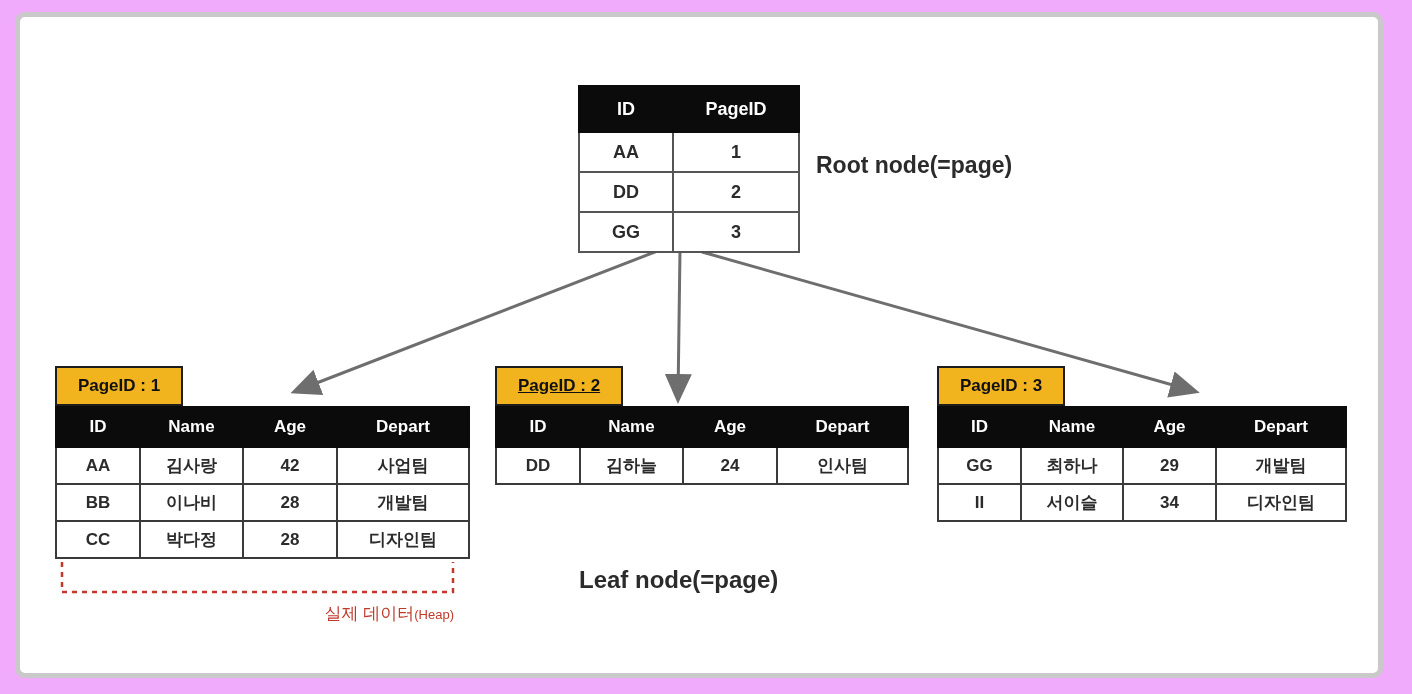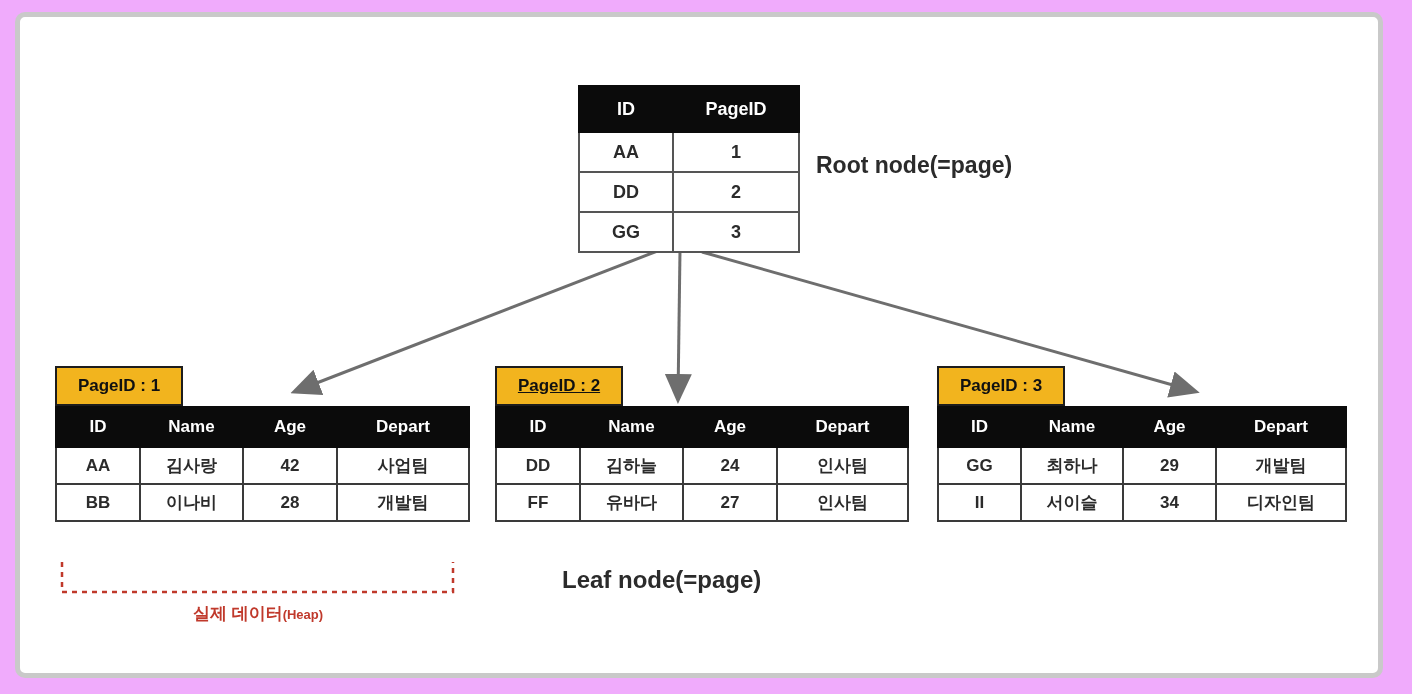--- a/index.html
+++ b/index.html
@@ -22,24 +22,24 @@
   .badge{position:absolute;width:128px;height:40px;background:#f2b41e;border:2px solid #1d1d1d;
          box-sizing:border-box;display:flex;align-items:center;justify-content:center;
          font-weight:700;font-size:17px;color:#111;}
   .leaf-table{position:absolute;border-collapse:collapse;table-layout:fixed;background:#fff;}
   .leaf-table th{background:#0b0b0b;color:#fff;font-weight:700;font-size:17px;height:36px;
                  border:2px solid #0b0b0b;}
   .leaf-table td{border:2px solid #3a3a3a;text-align:center;font-weight:700;font-size:17px;
                  color:#2b2b2b;height:33px;background:#fff;}
   .leaf-table{border:2px solid #1d1d1d;}
 
-  .leaf-label{position:absolute;left:562px;top:566px;font-size:24px;font-weight:700;color:#2b2b2b;}
+  .leaf-label{position:absolute;left:579px;top:566px;font-size:24px;font-weight:700;color:#2b2b2b;}
 
-  .heap-label{position:absolute;left:62px;top:602px;width:392px;text-align:center;
-              font-weight:700;font-size:17px;color:#c0392b;}
+  .heap-label{position:absolute;left:62px;top:602px;width:392px;text-align:right;
+              font-weight:400;font-size:17px;color:#c0392b;}
   .heap-label .small{font-size:13px;}
 </style>
 </head>
 <body>
 
 <div class="canvas">
   <div class="frame"></div>
 
   <svg class="arrow-layer" viewBox="0 0 1412 694" xmlns="http://www.w3.org/2000/svg">
     <defs>
@@ -101,20 +101,26 @@
       <td>김사랑</td>
       <td>42</td>
       <td>사업팀</td>
     </tr>
     <tr>
       <td>BB</td>
       <td>이나비</td>
       <td>28</td>
       <td>개발팀</td>
     </tr>
+    <tr>
+      <td>CC</td>
+      <td>박다정</td>
+      <td>28</td>
+      <td>디자인팀</td>
+    </tr>
   </tbody>
     </table>
 
   <div class="badge" style="left:495px;top:366px;text-decoration:underline;">PageID : 2</div>
   <table class="leaf-table" style="left:495px;top:406px;width:412px;">
     <colgroup>
         <col style="width:84px">
         <col style="width:103px">
         <col style="width:94px">
         <col style="width:131px">
@@ -123,26 +129,20 @@
         <tr>
       <th>ID</th>
       <th>Name</th>
       <th>Age</th>
       <th>Depart</th>
     </tr>
     <tr>
       <td>DD</td>
       <td>김하늘</td>
       <td>24</td>
-      <td>인사팀</td>
-    </tr>
-    <tr>
-      <td>FF</td>
-      <td>유바다</td>
-      <td>27</td>
       <td>인사팀</td>
     </tr>
   </tbody>
     </table>
 
   <div class="badge" style="left:937px;top:366px;">PageID : 3</div>
   <table class="leaf-table" style="left:937px;top:406px;width:408px;">
     <colgroup>
         <col style="width:83px">
         <col style="width:102px">

